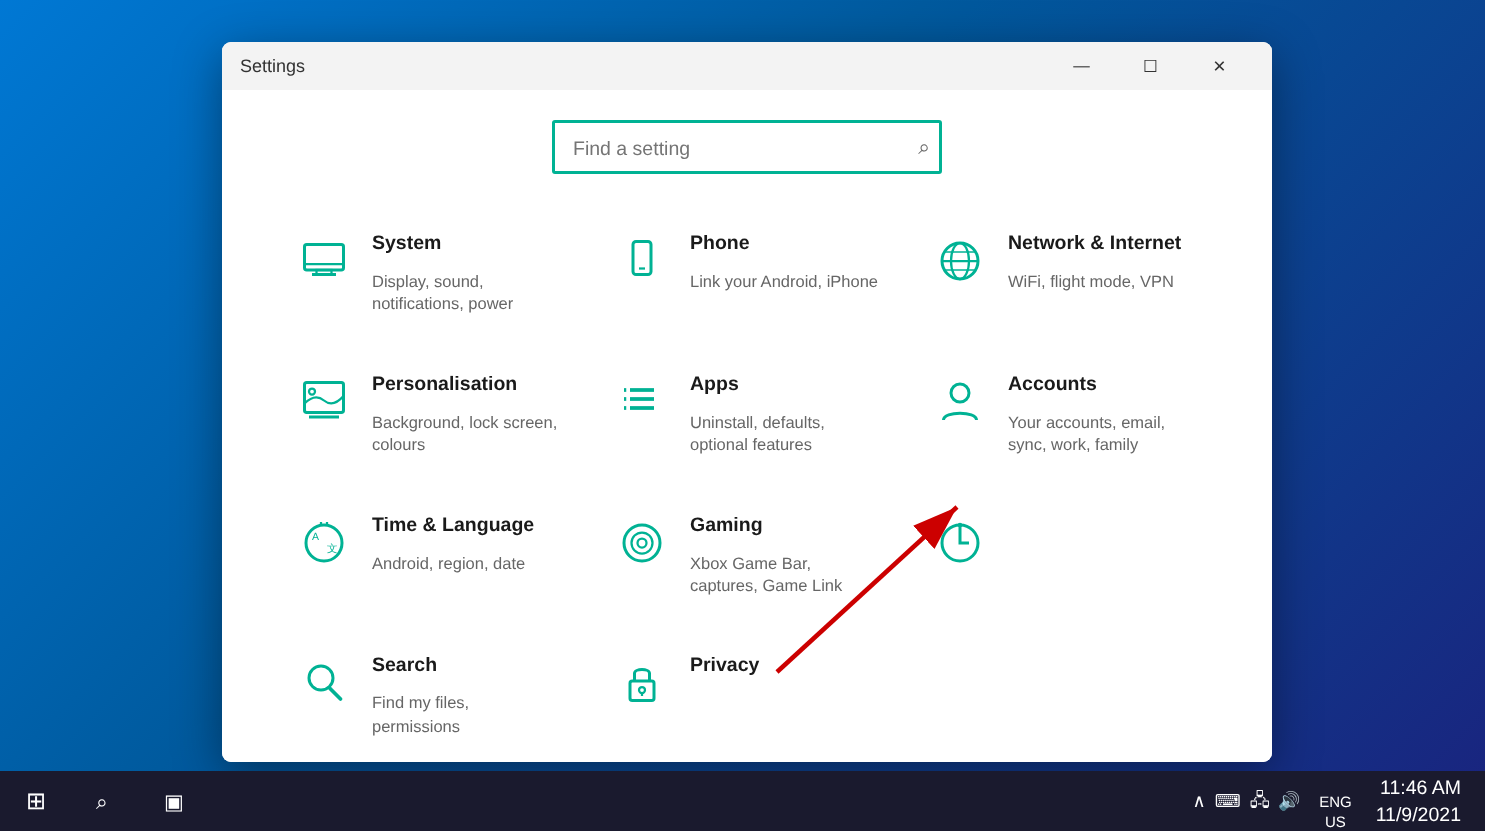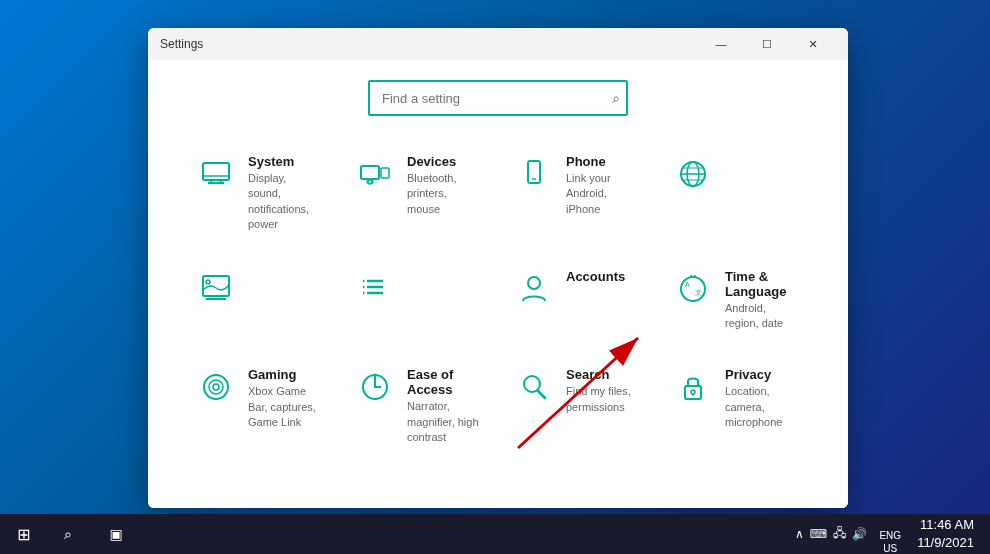--- a/index.html
+++ b/index.html
@@ -169,21 +169,21 @@
       right: 8px;
       top: 50%;
       transform: translateY(-50%);
       color: #666;
       font-size: 14px;
     }
 
     
     .settings-grid {
       display: grid;
-      grid-template-columns: repeat(4, 1fr);
+      grid-template-columns: repeat(3, 1fr);
       gap: 8px 16px;
       width: 100%;
       max-width: 620px;
     }
     .settings-item {
       display: flex;
       align-items: flex-start;
       gap: 14px;
       padding: 14px 10px;
       border-radius: 4px;
@@ -208,20 +208,21 @@
     .settings-title {
       font-size: 13px;
       font-weight: 600;
       color: #1a1a1a;
       margin-bottom: 2px;
     }
     .settings-desc {
       font-size: 11px;
       color: #666;
       line-height: 1.4;
+      margin-top: 10px;
     }
 
     
     .arrow-overlay {
       position: absolute;
       top: 28px;
       left: 148px;
       width: 700px;
       height: 480px;
       pointer-events: none;
@@ -261,86 +262,85 @@
       <line x1="3" y1="18" x2="29" y2="18" stroke="#00b294" stroke-width="1.5"></line>
     </svg>
       </div>
       <div class="settings-text">
         <span class="settings-title">System</span>
         <span class="settings-desc">Display, sound, notifications, power</span>
       </div>
     </div>
           <div class="settings-item">
       <div class="settings-icon">
-        <svg width="32" height="32" viewBox="0 0 32 32" fill="none" xmlns="http://www.w3.org/2000/svg">
-      <rect x="2" y="8" width="18" height="13" rx="1.5" stroke="#00b294" stroke-width="2" fill="none"></rect>
-      <rect x="22" y="10" width="8" height="10" rx="1" stroke="#00b294" stroke-width="1.5" fill="none"></rect>
-      <circle cx="11" cy="24" r="2" stroke="#00b294" stroke-width="1.5" fill="none"></circle>
-      <rect x="8" y="22" width="6" height="3" stroke="#00b294" stroke-width="1" fill="none"></rect>
-    </svg>
-      </div>
-      <div class="settings-text">
-        <span class="settings-title">Devices</span>
-        <span class="settings-desc">Bluetooth, printers, mouse</span>
-      </div>
-    </div>
-          <div class="settings-item">
-      <div class="settings-icon">
         <svg width="32" height="32" viewBox="0 0 32 32" fill="none">
       <rect x="10" y="3" width="12" height="22" rx="2" stroke="#00b294" stroke-width="2" fill="none"></rect>
       <line x1="14" y1="21" x2="18" y2="21" stroke="#00b294" stroke-width="1.5"></line>
     </svg>
       </div>
       <div class="settings-text">
         <span class="settings-title">Phone</span>
         <span class="settings-desc">Link your Android, iPhone</span>
       </div>
     </div>
           <div class="settings-item">
       <div class="settings-icon">
         <svg width="32" height="32" viewBox="0 0 32 32" fill="none">
       <circle cx="16" cy="16" r="12" stroke="#00b294" stroke-width="2" fill="none"></circle>
       <ellipse cx="16" cy="16" rx="6" ry="12" stroke="#00b294" stroke-width="1.5" fill="none"></ellipse>
       <line x1="4" y1="16" x2="28" y2="16" stroke="#00b294" stroke-width="1.5"></line>
       <line x1="6" y1="10" x2="26" y2="10" stroke="#00b294" stroke-width="1"></line>
       <line x1="6" y1="22" x2="26" y2="22" stroke="#00b294" stroke-width="1"></line>
     </svg>
       </div>
+      <div class="settings-text">
+        <span class="settings-title">Network &amp; Internet</span>
+        <span class="settings-desc">WiFi, flight mode, VPN</span>
+      </div>
     </div>
           <div class="settings-item">
       <div class="settings-icon">
         <svg width="32" height="32" viewBox="0 0 32 32" fill="none">
       <rect x="3" y="3" width="26" height="20" rx="1.5" stroke="#00b294" stroke-width="2" fill="none"></rect>
       <path d="M3 17 Q10 10 16 15 Q22 20 29 12" stroke="#00b294" stroke-width="1.5" fill="none"></path>
       <circle cx="8" cy="9" r="2" stroke="#00b294" stroke-width="1.5" fill="none"></circle>
       <line x1="6" y1="26" x2="26" y2="26" stroke="#00b294" stroke-width="2"></line>
     </svg>
+      </div>
+      <div class="settings-text">
+        <span class="settings-title">Personalisation</span>
+        <span class="settings-desc">Background, lock screen, colours</span>
       </div>
     </div>
           <div class="settings-item">
       <div class="settings-icon">
         <svg width="32" height="32" viewBox="0 0 32 32" fill="none">
       <line x1="8" y1="8" x2="24" y2="8" stroke="#00b294" stroke-width="2.5"></line>
       <line x1="8" y1="14" x2="24" y2="14" stroke="#00b294" stroke-width="2.5"></line>
       <line x1="8" y1="20" x2="24" y2="20" stroke="#00b294" stroke-width="2.5"></line>
       <line x1="4" y1="8" x2="5.5" y2="8" stroke="#00b294" stroke-width="2.5"></line>
       <line x1="4" y1="14" x2="5.5" y2="14" stroke="#00b294" stroke-width="2.5"></line>
       <line x1="4" y1="20" x2="5.5" y2="20" stroke="#00b294" stroke-width="2.5"></line>
     </svg>
       </div>
+      <div class="settings-text">
+        <span class="settings-title">Apps</span>
+        <span class="settings-desc">Uninstall, defaults, optional features</span>
+      </div>
     </div>
           <div class="settings-item">
       <div class="settings-icon">
         <svg width="32" height="32" viewBox="0 0 32 32" fill="none">
       <circle cx="16" cy="10" r="6" stroke="#00b294" stroke-width="2" fill="none"></circle>
       <path d="M5 28 C5 22 27 22 27 28" stroke="#00b294" stroke-width="2" fill="none"></path>
     </svg>
       </div>
       <div class="settings-text">
         <span class="settings-title">Accounts</span>
+        <span class="settings-desc">Your accounts, email, sync, work, family</span>
       </div>
     </div>
           <div class="settings-item">
       <div class="settings-icon">
         <svg width="32" height="32" viewBox="0 0 32 32" fill="none">
       <circle cx="16" cy="16" r="12" stroke="#00b294" stroke-width="2" fill="none"></circle>
       <text x="8" y="14" font-size="7" fill="#00b294" font-family="Arial">A</text>
       <text x="18" y="22" font-size="7" fill="#00b294" font-family="Arial">文</text>
       <line x1="14" y1="4" x2="14" y2="2" stroke="#00b294" stroke-width="1.5"></line>
       <line x1="18" y1="4" x2="18" y2="2" stroke="#00b294" stroke-width="1.5"></line>
@@ -365,24 +365,20 @@
       </div>
     </div>
           <div class="settings-item">
       <div class="settings-icon">
         <svg width="32" height="32" viewBox="0 0 32 32" fill="none">
       <circle cx="16" cy="16" r="12" stroke="#00b294" stroke-width="2" fill="none"></circle>
       <polyline points="16,4 16,16 22,16" stroke="#00b294" stroke-width="2" fill="none"></polyline>
       <circle cx="16" cy="4" r="1.5" fill="#00b294"></circle>
     </svg>
       </div>
-      <div class="settings-text">
-        <span class="settings-title">Ease of Access</span>
-        <span class="settings-desc">Narrator, magnifier, high contrast</span>
-      </div>
     </div>
           <div class="settings-item">
       <div class="settings-icon">
         <svg width="32" height="32" viewBox="0 0 32 32" fill="none">
       <circle cx="14" cy="13" r="8" stroke="#00b294" stroke-width="2" fill="none"></circle>
       <line x1="20" y1="20" x2="27" y2="27" stroke="#00b294" stroke-width="2.5" stroke-linecap="round"></line>
     </svg>
       </div>
       <div class="settings-text">
         <span class="settings-title">Search</span>
@@ -393,21 +389,20 @@
       <div class="settings-icon">
         <svg width="32" height="32" viewBox="0 0 32 32" fill="none">
       <rect x="8" y="15" width="16" height="13" rx="1.5" stroke="#00b294" stroke-width="2" fill="none"></rect>
       <path d="M11 15 L11 10 C11 6.5 21 6.5 21 10 L21 15" stroke="#00b294" stroke-width="2" fill="none"></path>
       <circle cx="16" cy="21" r="2" stroke="#00b294" stroke-width="1.5" fill="none"></circle>
       <line x1="16" y1="23" x2="16" y2="25" stroke="#00b294" stroke-width="1.5"></line>
     </svg>
       </div>
       <div class="settings-text">
         <span class="settings-title">Privacy</span>
-        <span class="settings-desc">Location, camera, microphone</span>
       </div>
     </div>
         </div>
     </div>
   </div>
 
   <svg class="arrow-overlay" viewBox="0 0 700 480">
     <defs>
       <marker id="arrowhead" markerWidth="10" markerHeight="7" refX="10" refY="3.5" orient="auto">
         <polygon points="0 0, 10 3.5, 0 7" fill="#cc0000"></polygon>

